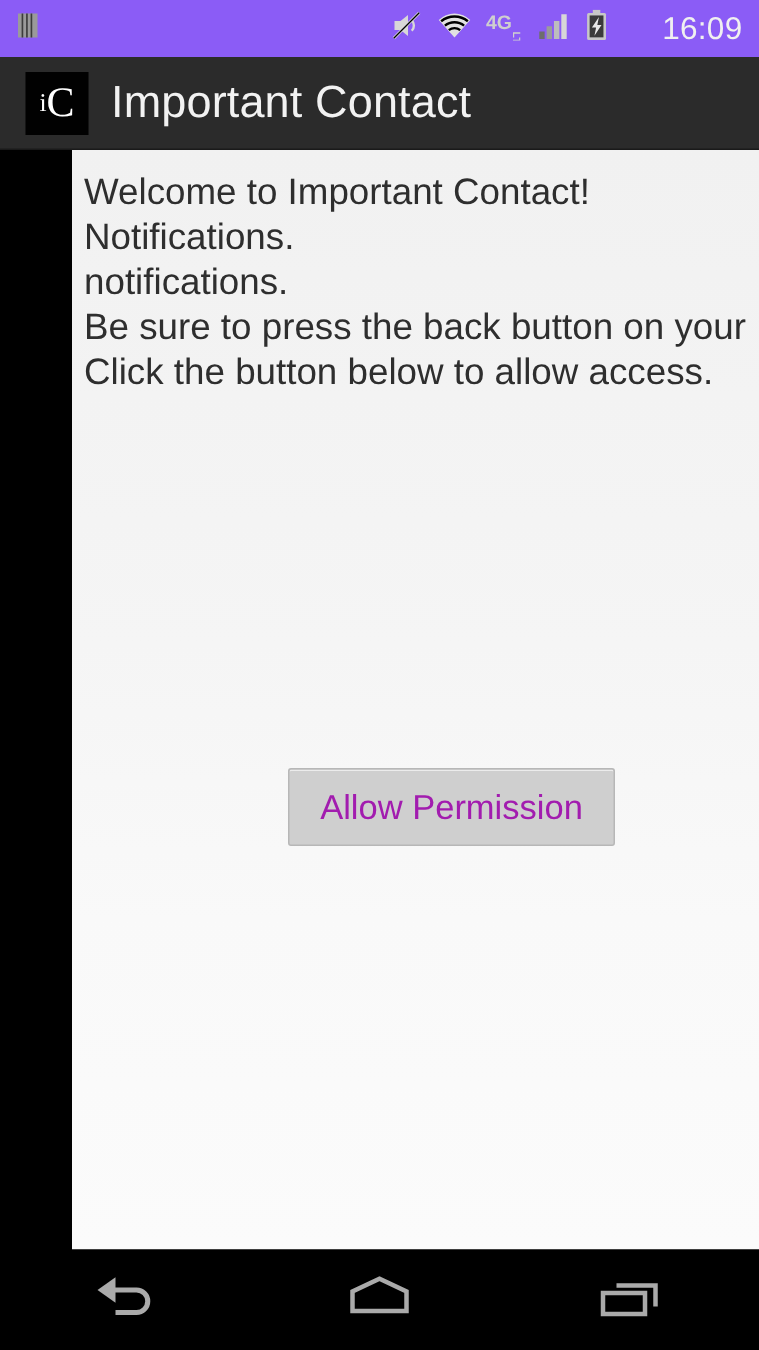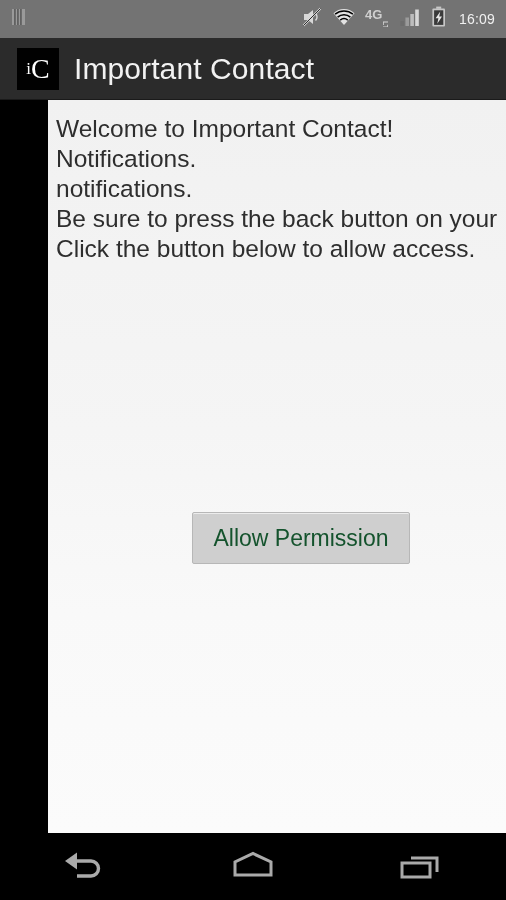--- a/index.html
+++ b/index.html
@@ -7,33 +7,34 @@
     width:506px; height:900px;
     background:#000;
     font-family:"Liberation Sans", sans-serif;
     overflow:hidden;
   }
   #phone { position:relative; width:506px; height:900px; background:#000; }
 
   
   #status-bar {
     position:absolute; left:0; top:0; width:506px; height:38px;
-    background:#737373;
+    background:#8b5cf6;
     display:flex; align-items:center;
   }
   #status-left { display:flex; align-items:center; padding-left:10px; }
   #status-right {
     margin-left:auto; display:flex; align-items:center; gap:9px;
     padding-right:11px;
   }
   .sb-icon { display:block; }
   #status-clock {
-    color:#f0f0f0; font-size:14px; letter-spacing:.2px;
+    color:#f0f0f0; font-size:21px; letter-spacing:.2px;
     font-family:"Liberation Sans", sans-serif; line-height:1;
     padding-left:2px;
+    margin-left:23px;
   }
 
   
   #app-bar {
     position:absolute; left:0; top:38px; width:506px; height:62px;
     background:#2b2b2b;
     display:flex; align-items:center;
     border-bottom:1px solid #1a1a1a;
   }
   #app-logo {
@@ -66,21 +67,21 @@
   }
   #welcome-text .line { white-space:nowrap; }
 
   #allow-permission-button {
     position:absolute; left:144px; top:412px;
     width:218px; height:52px;
     background:#cfcfcf;
     border:1px solid #b7b7b7;
     border-radius:2px;
     box-shadow:0 1px 0 rgba(255,255,255,.6) inset;
-    color:#14532d;
+    color:#a21caf;
     font-size:23px;
     font-family:"Liberation Sans", sans-serif;
     display:flex; align-items:center; justify-content:center;
     cursor:pointer;
   }
 
   
   #nav-bar {
     position:absolute; left:0; top:833px; width:506px; height:67px;
     background:#000;

